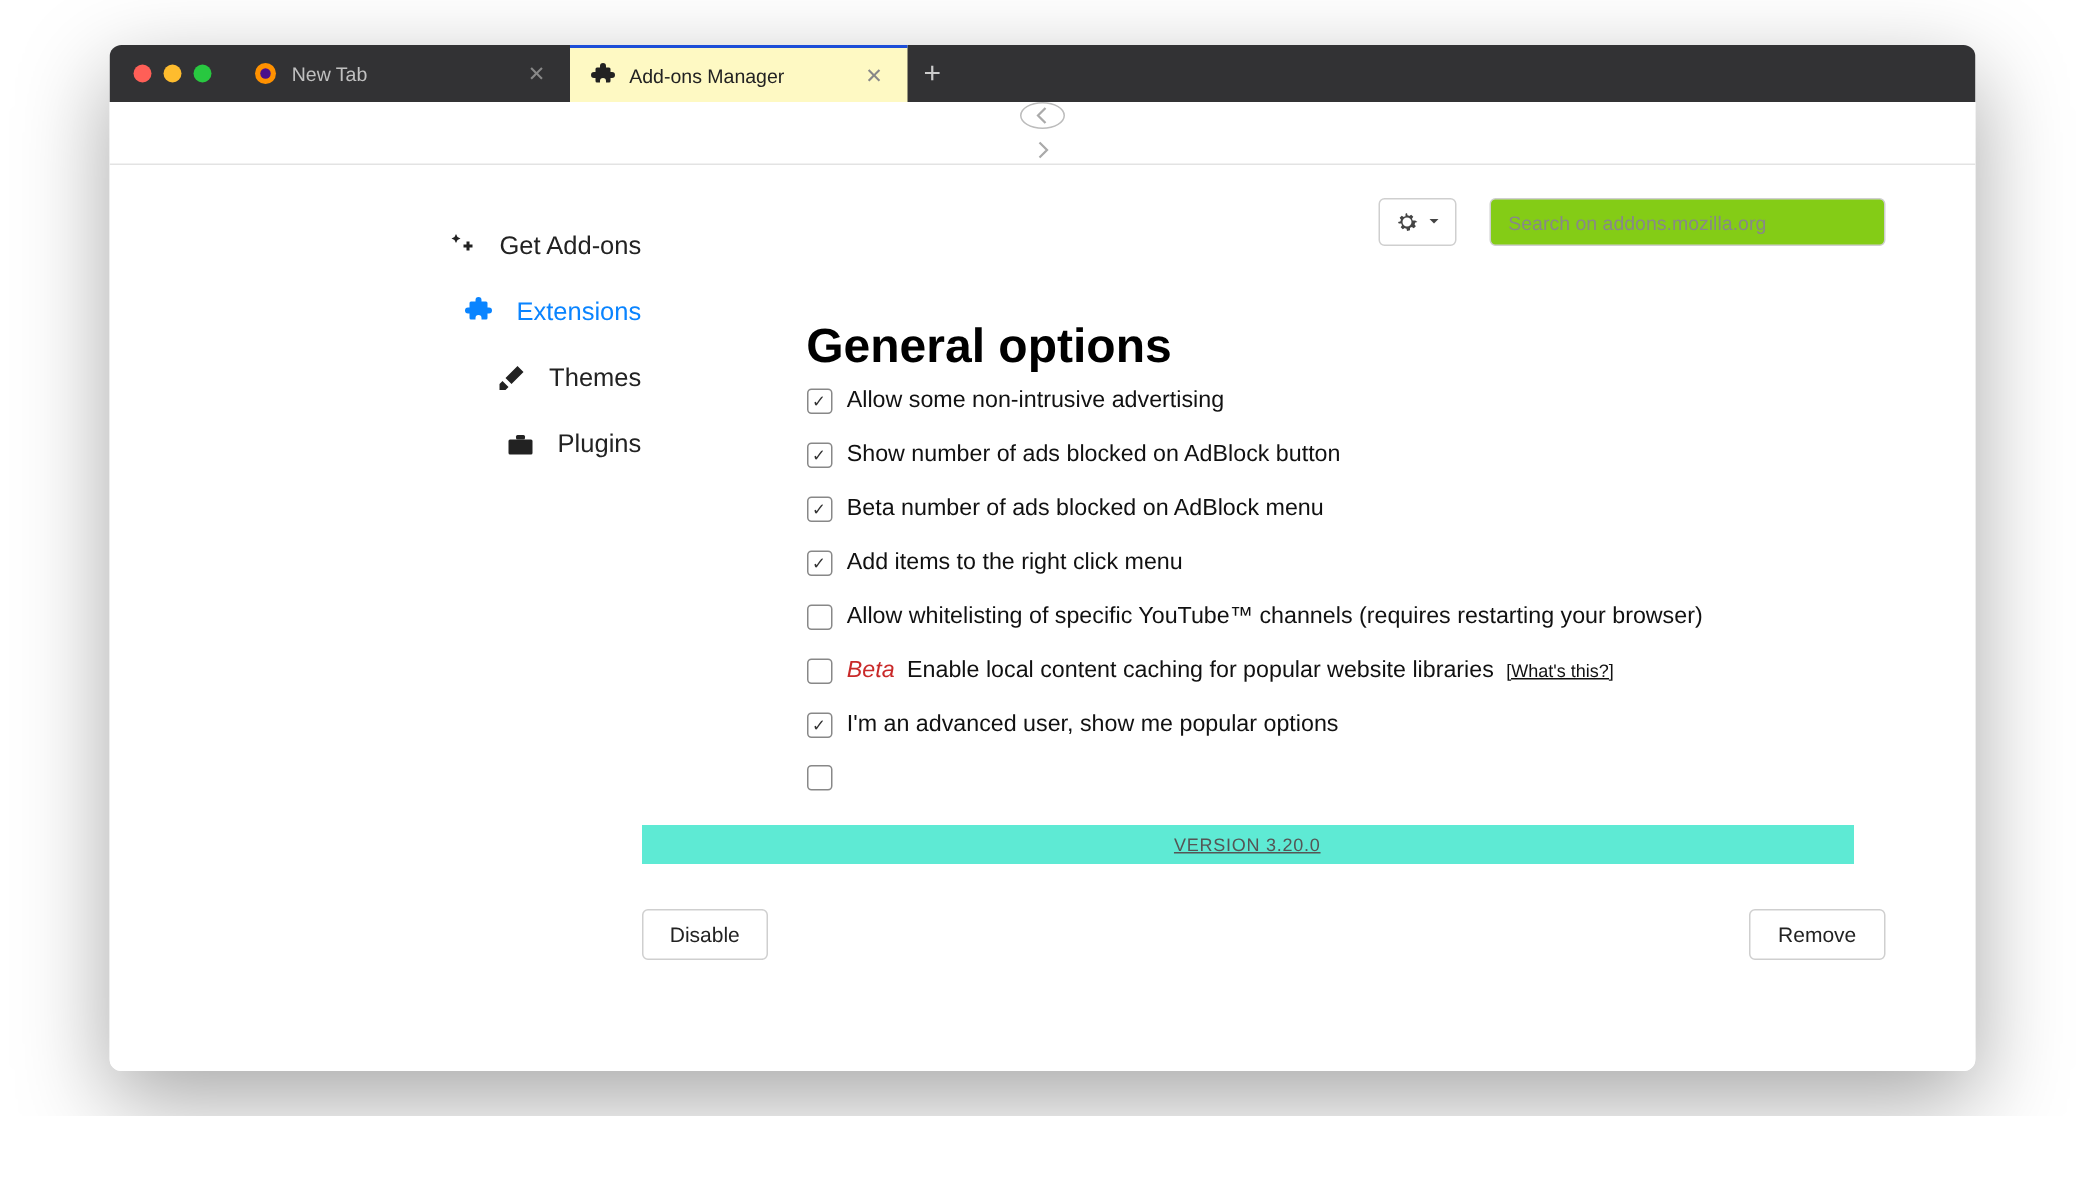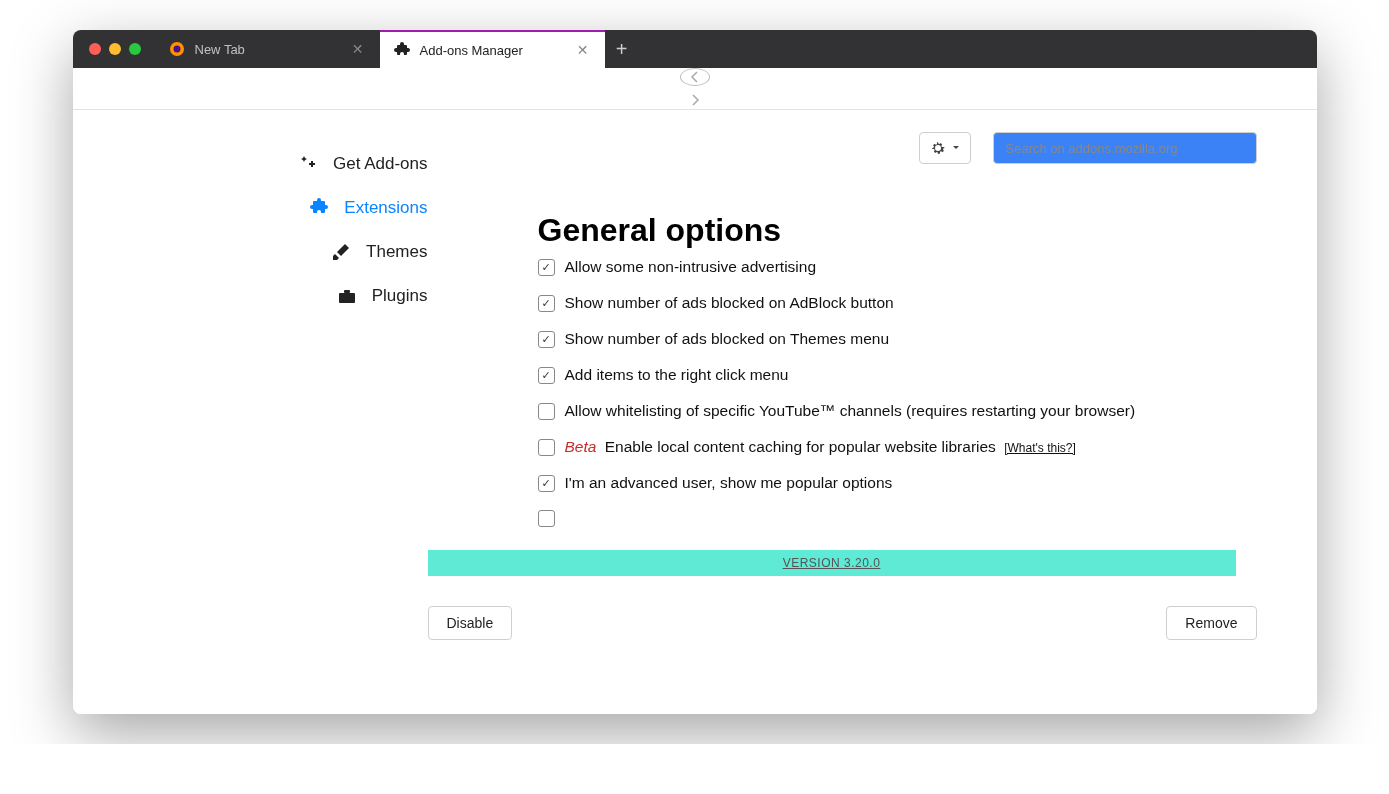--- a/index.html
+++ b/index.html
@@ -45,23 +45,23 @@
   .tab {
     display: flex; align-items: center;
     padding: 0 12px 0 14px;
     gap: 10px;
     font-size: 13px;
     color: #c0c0c0;
     width: 225px;
     position: relative;
   }
   .tab.active {
-    background: #ffffff;
+    background: #fef9c3;
     color: #222;
-    border-top: 2px solid #a21caf;
+    border-top: 2px solid #1d4ed8;
   }
   .tab .tab-close {
     margin-left: auto;
     color: #888;
     font-size: 14px;
     cursor: pointer;
     line-height: 1;
     padding: 2px 4px;
   }
   .tab .tab-icon { width:16px; height:16px; display:flex; align-items:center; justify-content:center;}
@@ -170,21 +170,21 @@
     background:#fff;
   }
   .searchbox {
     height:32px;
     border:1px solid #cfcfcf;
     border-radius:4px;
     padding: 0 12px;
     font-size:13px;
     color:#333;
     width: 264px;
-    background:#3b82f6;
+    background:#84cc16;
   }
   .searchbox::placeholder { color:#888; }
   .panel-inner {
     padding: 20px 0 0 110px;
   }
   .optrow {
     display:flex; align-items:center;
     gap: 10px;
     font-size:15.5px;
     color:#111;
@@ -392,21 +392,21 @@
           <div class="optrow">
             <span class="cbx on"></span>
             <span>Allow some non-intrusive advertising</span>
           </div>
           <div class="optrow">
             <span class="cbx on"></span>
             <span>Show number of ads blocked on AdBlock button</span>
           </div>
           <div class="optrow">
             <span class="cbx on"></span>
-            <span>Show number of ads blocked on Themes menu</span>
+            <span>Beta number of ads blocked on AdBlock menu</span>
           </div>
           <div class="optrow">
             <span class="cbx on"></span>
             <span>Add items to the right click menu</span>
           </div>
           <div class="optrow">
             <span class="cbx"></span>
             <span>Allow whitelisting of specific YouTube™ channels (requires restarting your browser)</span>
           </div>
           <div class="optrow">

